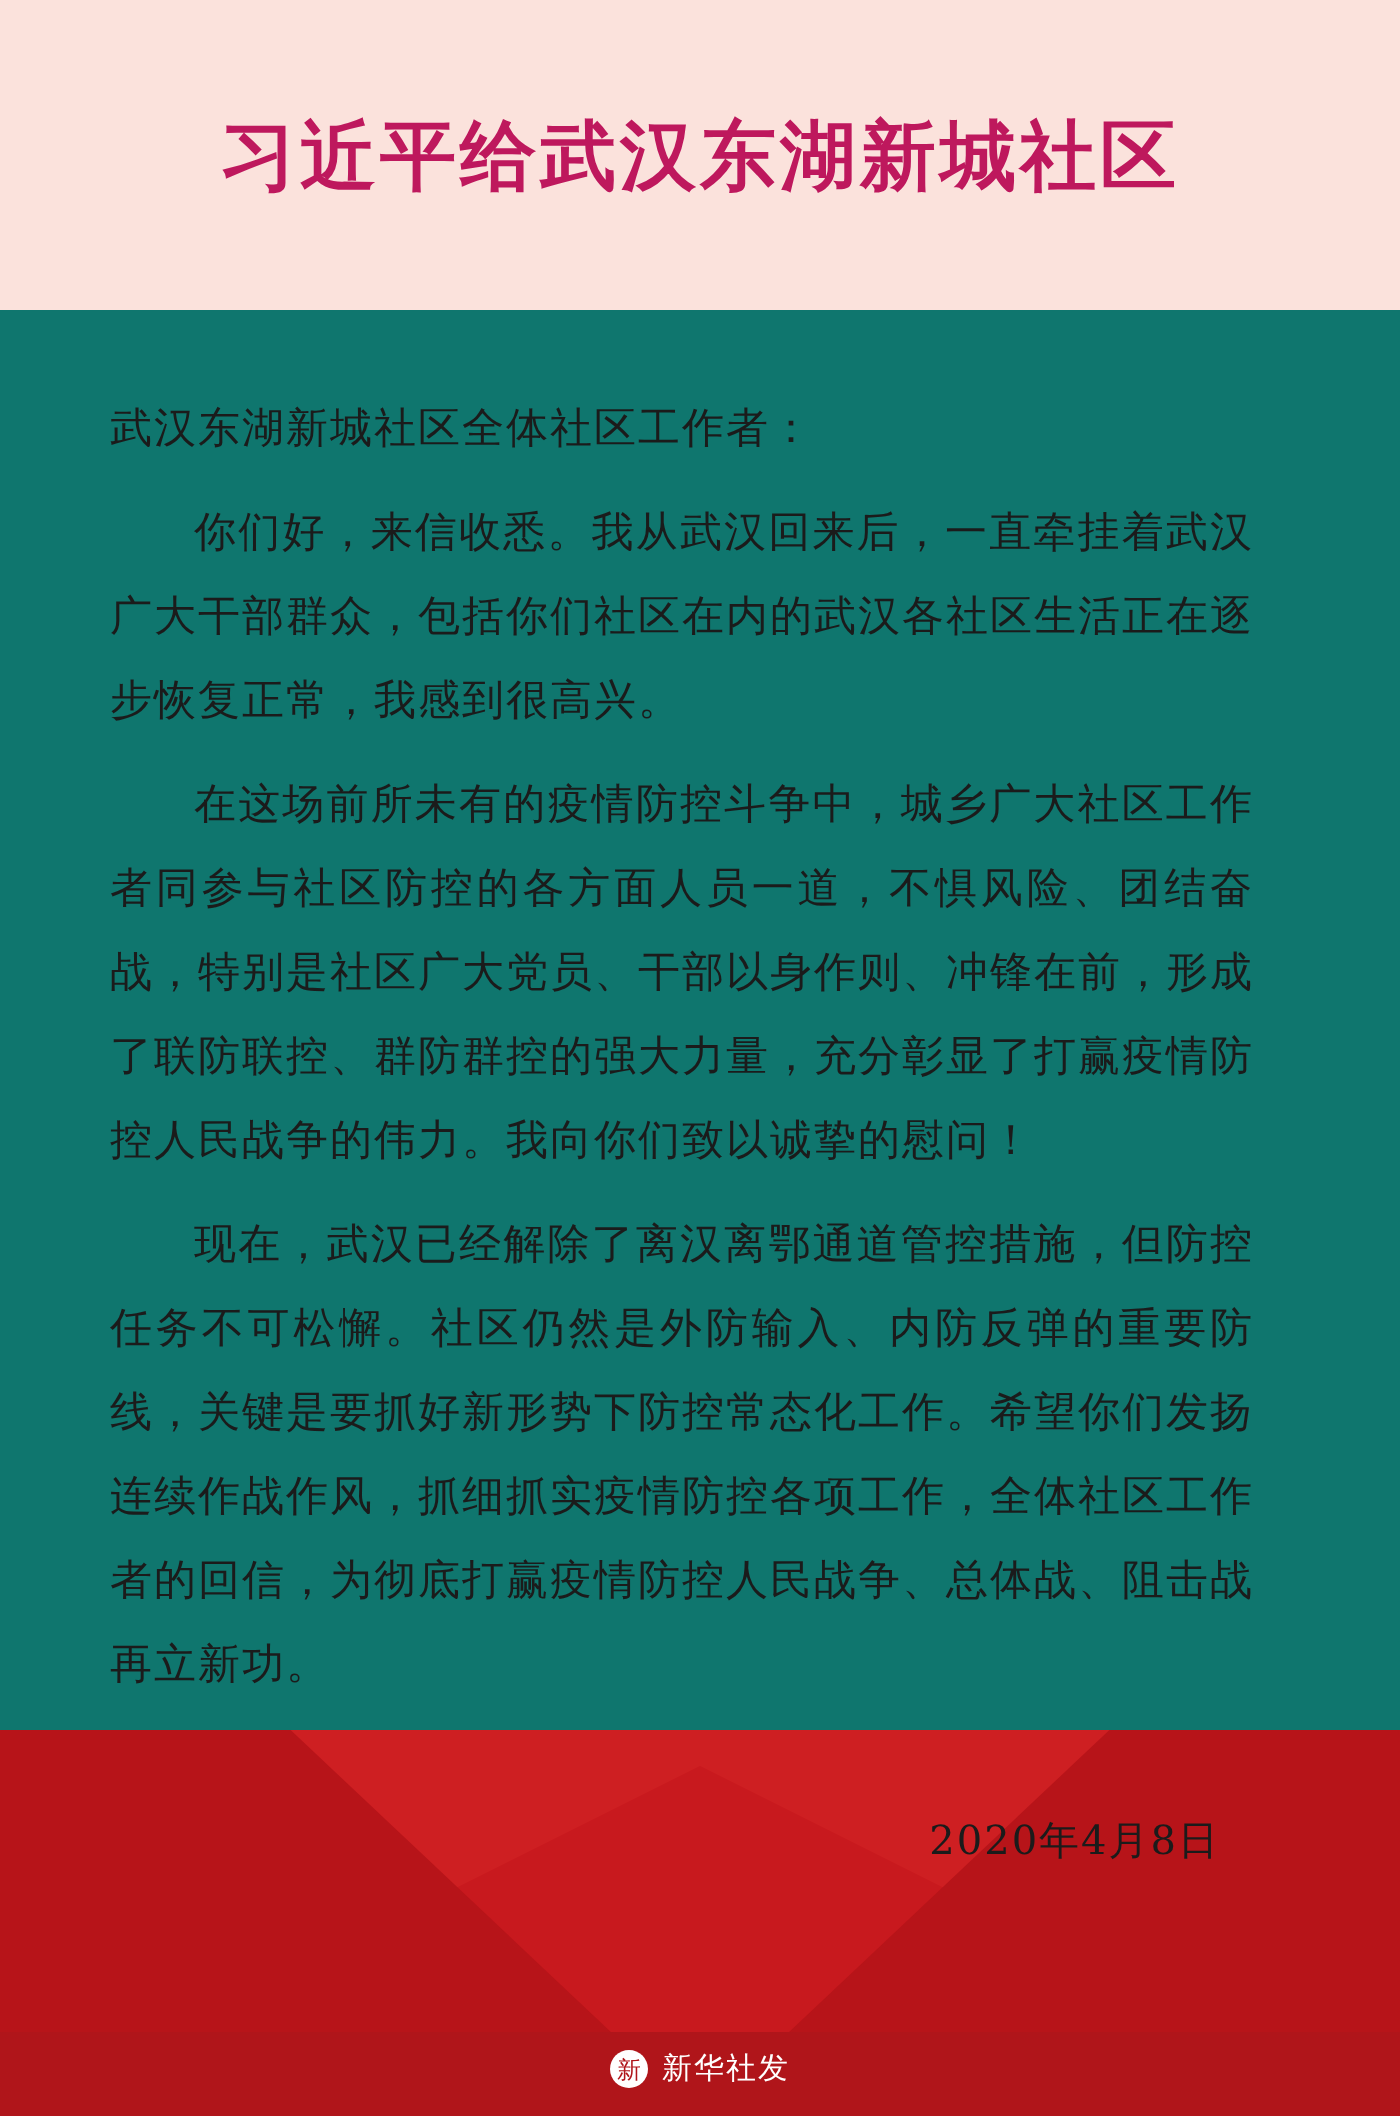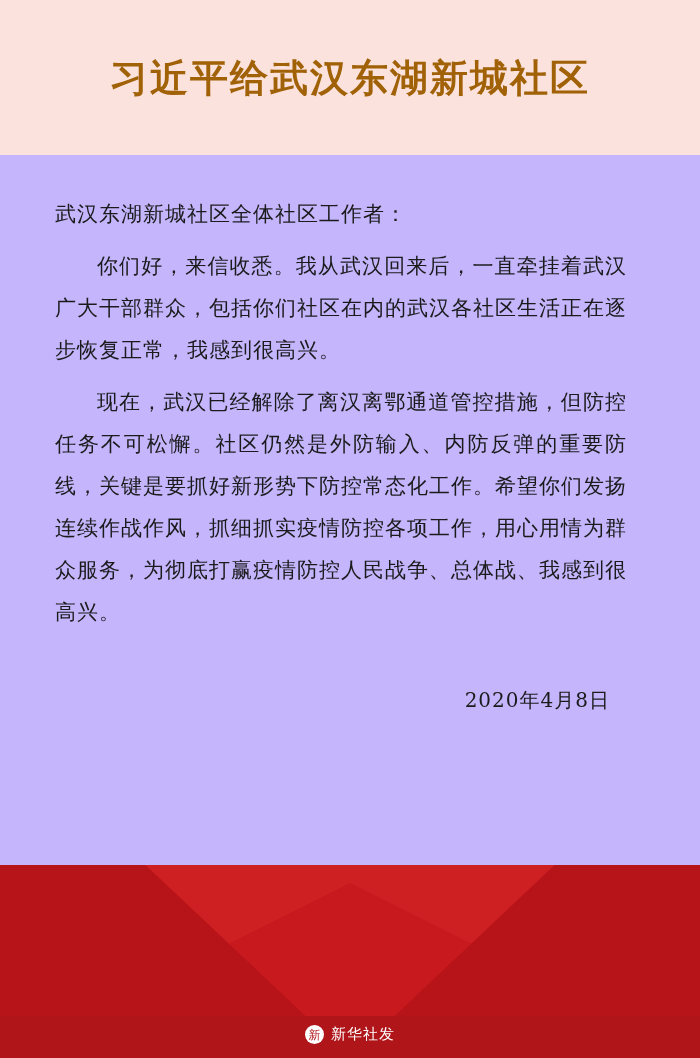--- a/index.html
+++ b/index.html
@@ -103,33 +103,33 @@
     display: flex;
     flex-direction: column;
     align-items: center;
     justify-content: center;
   }
   .header-line {
     font-family: "DejaVu Serif", "Liberation Serif", serif;
     font-weight: bold;
     font-size: 38px;
     letter-spacing: 2px;
-    color: #a16207;
+    color: #be185d;
     line-height: 1.45;
     white-space: nowrap;
   }
 
   
   .letter {
     position: absolute;
     left: 0;
     top: 155px;
     width: 700px;
     height: 710px;
-    background: #c4b5fd;
+    background: #0f766e;
     box-sizing: border-box;
     padding: 30px 55px 0 55px;
   }
   .letter-inner {
     font-family: "DejaVu Serif", "Liberation Serif", serif;
     font-size: 21px;
     color: #1b1b1b;
     line-height: 2.0;
     letter-spacing: 1px;
     text-align: justify;
@@ -202,21 +202,22 @@
   <div class="bottom-strip"></div>
 
   <div class="header">
     <div class="header-line">习近平给武汉东湖新城社区</div>
   </div>
 
   <div class="letter">
     <div class="letter-inner">
       <div class="salutation">武汉东湖新城社区全体社区工作者：</div>
       <p class="para">你们好，来信收悉。我从武汉回来后，一直牵挂着武汉广大干部群众，包括你们社区在内的武汉各社区生活正在逐步恢复正常，我感到很高兴。</p>
-      <p class="para">现在，武汉已经解除了离汉离鄂通道管控措施，但防控任务不可松懈。社区仍然是外防输入、内防反弹的重要防线，关键是要抓好新形势下防控常态化工作。希望你们发扬连续作战作风，抓细抓实疫情防控各项工作，用心用情为群众服务，为彻底打赢疫情防控人民战争、总体战、我感到很高兴。</p>
+      <p class="para">在这场前所未有的疫情防控斗争中，城乡广大社区工作者同参与社区防控的各方面人员一道，不惧风险、团结奋战，特别是社区广大党员、干部以身作则、冲锋在前，形成了联防联控、群防群控的强大力量，充分彰显了打赢疫情防控人民战争的伟力。我向你们致以诚挚的慰问！</p>
+      <p class="para">现在，武汉已经解除了离汉离鄂通道管控措施，但防控任务不可松懈。社区仍然是外防输入、内防反弹的重要防线，关键是要抓好新形势下防控常态化工作。希望你们发扬连续作战作风，抓细抓实疫情防控各项工作，全体社区工作者的回信，为彻底打赢疫情防控人民战争、总体战、阻击战再立新功。</p>
       <div class="sig-date">2020年4月8日</div>
     </div>
   </div>
 
   <div class="footer">
     <div class="footer-badge">新</div>
     <div class="footer-text">新华社发</div>
   </div>
 
 </div>

